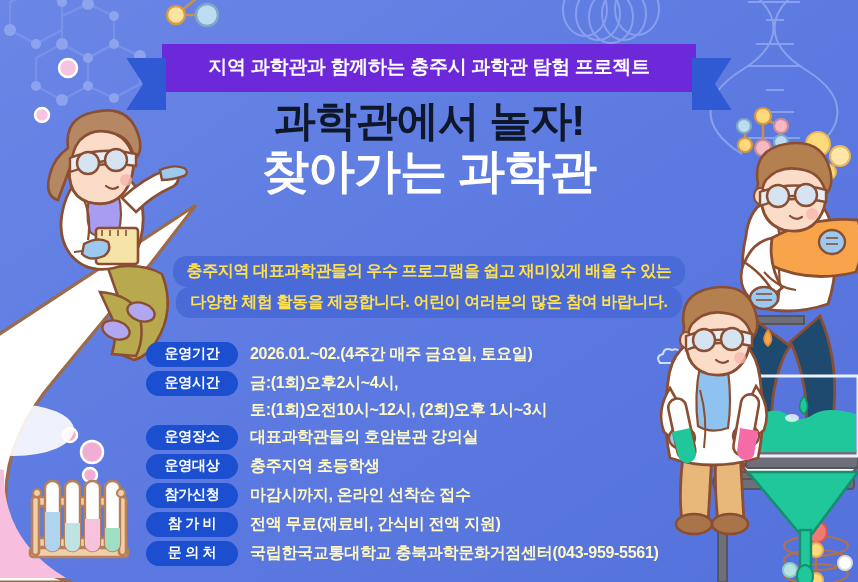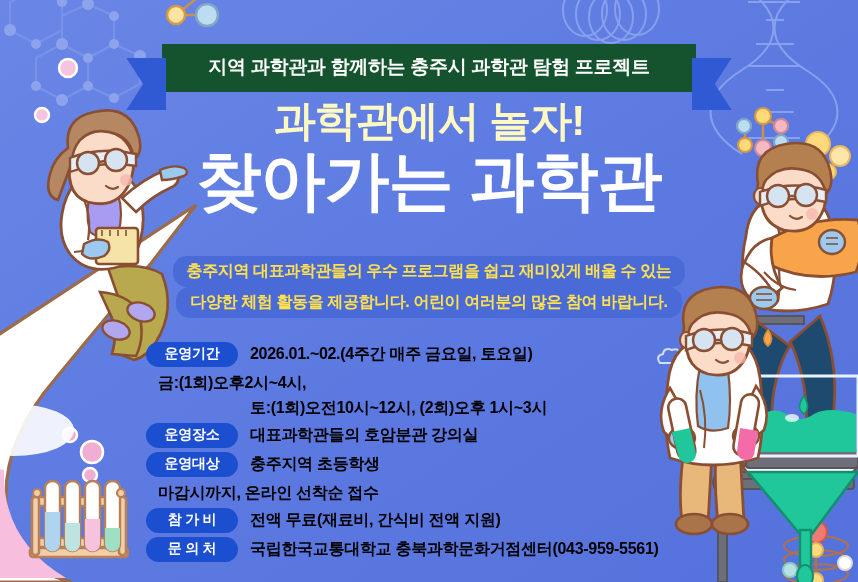--- a/index.html
+++ b/index.html
@@ -22,21 +22,21 @@
   #content   { z-index:5; }
 
   
   .ribbon-wrap {
     position:absolute; left:0; right:0; top:44px;
     display:flex; justify-content:center; align-items:center;
     z-index:5;
   }
   .ribbon {
     position:relative;
-    background:#14532d;
+    background:#6d28d9;
     padding:10px 46px 12px;
   }
   .ribbon-text {
     color:#ffffff;
     font-size:19px;
     font-weight:bold;
     letter-spacing:-0.3px;
     white-space:nowrap;
   }
   .ribbon-tail {
@@ -46,29 +46,29 @@
   }
   .ribbon-tail.left  { left:-36px;  clip-path:polygon(0 0, 100% 0, 100% 100%, 0 100%, 42% 50%); }
   .ribbon-tail.right { right:-36px; clip-path:polygon(0 0, 100% 0, 58% 50%, 100% 100%, 0 100%); }
 
   
   .title-block {
     position:absolute; left:0; right:0; top:98px;
     text-align:center; z-index:5;
   }
   .title-1 {
-    color:#fef9c3;
+    color:#0f172a;
     font-size:42px;
     font-weight:bold;
     letter-spacing:-1px;
     line-height:1.08;
   }
   .title-2 {
     color:#ffffff;
-    font-size:65px;
+    font-size:47px;
     font-weight:bold;
     letter-spacing:-1px;
     line-height:1.12;
     margin-top:2px;
   }
 
   
   .desc {
     position:absolute; left:0; right:0; top:256px;
     text-align:center; z-index:5;
@@ -106,21 +106,21 @@
     font-size:14px;
     font-weight:bold;
     letter-spacing:-0.3px;
     text-align:center;
     padding:3px 0 4px;
     border-radius:13px;
     white-space:nowrap;
   }
   .pill-ghost { flex:0 0 auto; width:92px; }
   .info-val {
-    color:#000000;
+    color:#fef9c3;
     font-size:16px;
     font-weight:bold;
     letter-spacing:-0.3px;
     padding-left:12px;
     padding-top:2px;
     white-space:nowrap;
   }
 </style>
 </head>
 <body>
@@ -457,39 +457,41 @@
     </div>
 
     <div class="info">
 
       <div class="info-row">
         <div class="pill">운영기간</div>
         <div class="info-val">2026.01.~02.(4주간 매주 금요일, 토요일)</div>
       </div>
 
       <div class="info-row">
+        <div class="pill">운영시간</div>
         <div class="info-val">금:(1회)오후2시~4시,</div>
       </div>
 
       <div class="info-row sub">
         <div class="pill-ghost"></div>
         <div class="info-val">토:(1회)오전10시~12시, (2회)오후 1시~3시</div>
       </div>
 
       <div class="info-row">
         <div class="pill">운영장소</div>
         <div class="info-val">대표과학관들의 호암분관 강의실</div>
       </div>
 
       <div class="info-row">
         <div class="pill">운영대상</div>
         <div class="info-val">충주지역 초등학생</div>
       </div>
 
       <div class="info-row">
+        <div class="pill">참가신청</div>
         <div class="info-val">마감시까지, 온라인 선착순 접수</div>
       </div>
 
       <div class="info-row">
         <div class="pill">참 가 비</div>
         <div class="info-val">전액 무료(재료비, 간식비 전액 지원)</div>
       </div>
 
       <div class="info-row">
         <div class="pill">문 의 처</div>

